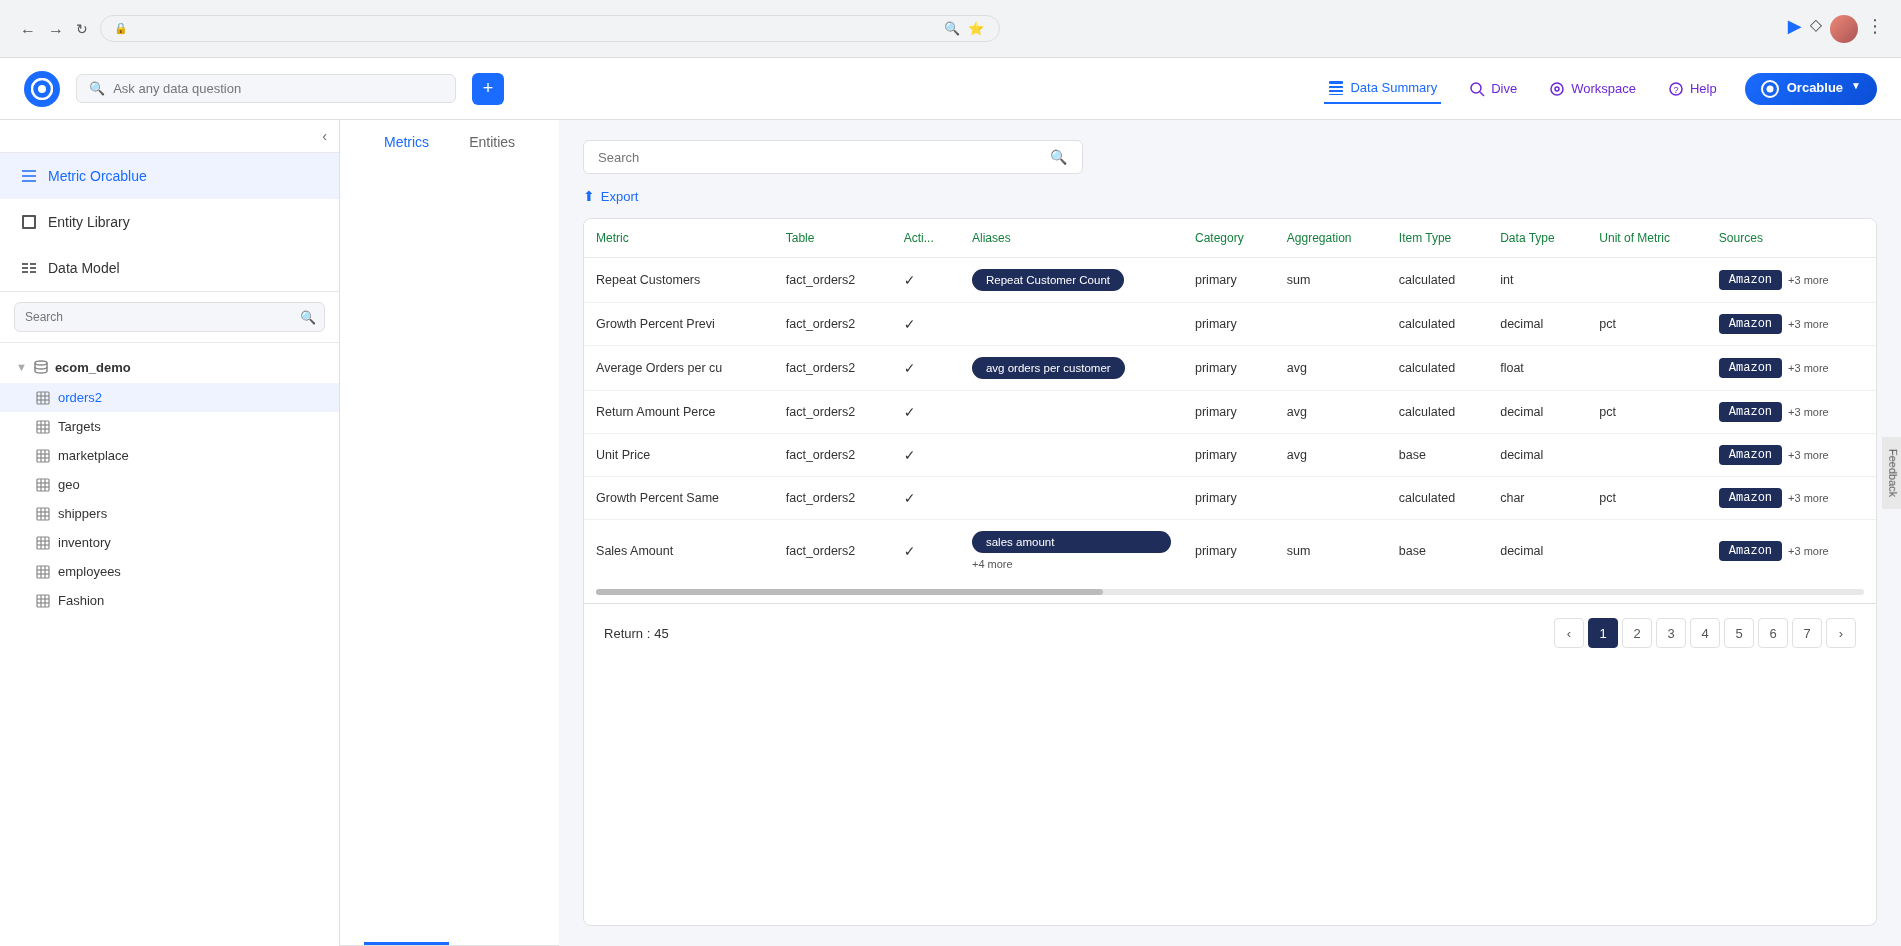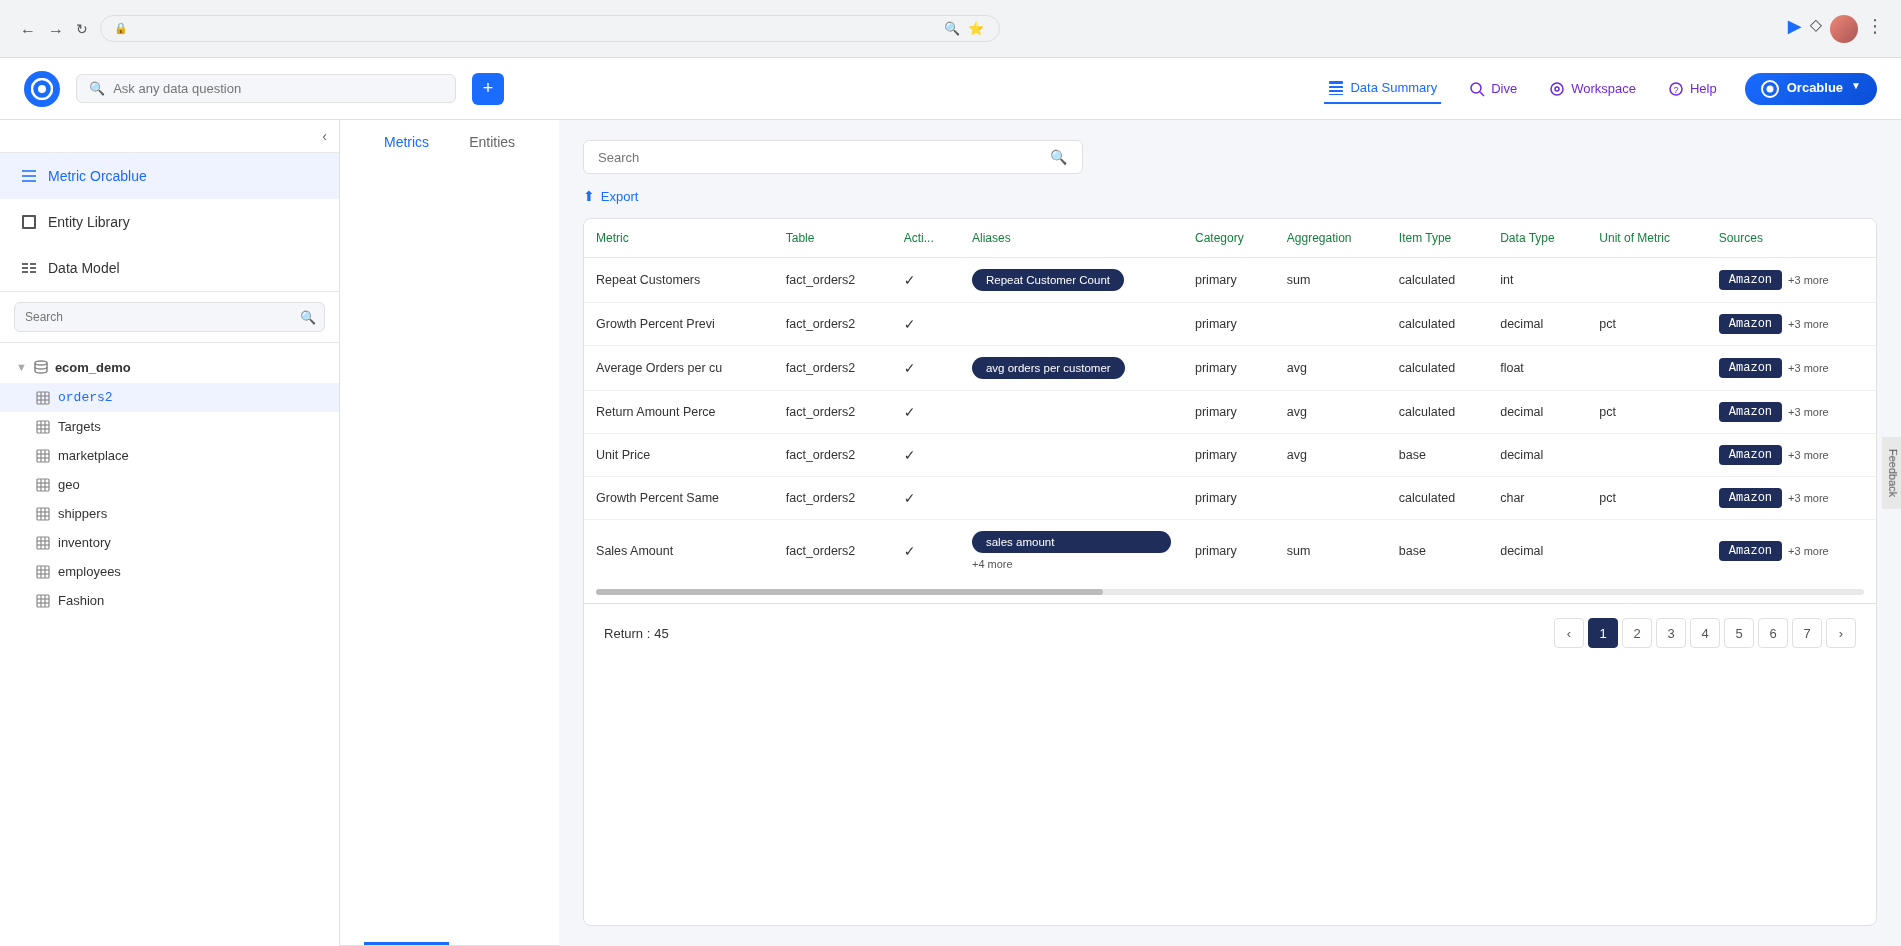--- a/index.html
+++ b/index.html
@@ -35,21 +35,21 @@
     .sidebar-nav-item { display: flex; align-items: center; gap: 10px; padding: 14px 20px; cursor: pointer; font-size: 14px; color: #333; transition: background 0.15s; }
     .sidebar-nav-item.active { background: #eef3ff; color: #1a6bff; }
     .sidebar-search { padding: 10px 14px; border-bottom: 1px solid #e8e8e8; }
     .sidebar-search input { width: 100%; background: #f5f6fa; border: 1px solid #e0e0e0; border-radius: 6px; padding: 7px 32px 7px 10px; font-size: 12px; outline: none; }
     .sidebar-search-wrap { position: relative; }
     .sidebar-search-icon { position: absolute; right: 8px; top: 50%; transform: translateY(-50%); color: #aaa; font-size: 13px; }
     .tree-area { flex: 1; overflow-y: auto; padding: 8px 0; }
     .tree-root { display: flex; align-items: center; gap: 6px; padding: 8px 16px; cursor: pointer; font-size: 13px; color: #333; font-weight: 600; }
     .tree-root-icon { color: #aaa; font-size: 11px; }
     .tree-item { display: flex; align-items: center; gap: 8px; padding: 7px 16px 7px 36px; cursor: pointer; font-size: 13px; color: #333; }
-    .tree-item.active { background: #eef3ff; color: #1a6bff; font-weight: 500; font-family: Liberation Mono, monospace; }
+    .tree-item.active { background: #eef3ff; color: #1a6bff; font-weight: 500; }
 
     
     .content { flex: 1; background: #f5f6fa; display: flex; flex-direction: row; overflow: hidden; }
     .content-tabs { display: flex; background: #fff; border-bottom: 1px solid #e0e0e0; padding: 0 24px; gap: 0; }
     .tab { padding: 14px 20px; cursor: pointer; font-size: 14px; color: #666; border-bottom: 3px solid transparent; }
     .tab.active { color: #1a6bff; border-bottom-color: #1a6bff; font-weight: 500; }
     .content-inner { flex: 1; overflow: hidden; display: flex; flex-direction: column; padding: 20px 24px; }
     .metrics-search { display: flex; align-items: center; background: #fff; border: 1px solid #e0e0e0; border-radius: 6px; padding: 8px 14px; gap: 8px; margin-bottom: 14px; width: 500px; }
     .metrics-search input { border: none; outline: none; font-size: 13px; color: #666; flex: 1; }
     .export-row { display: flex; align-items: center; gap: 6px; margin-bottom: 14px; color: #1a6bff; cursor: pointer; font-size: 13px; }

